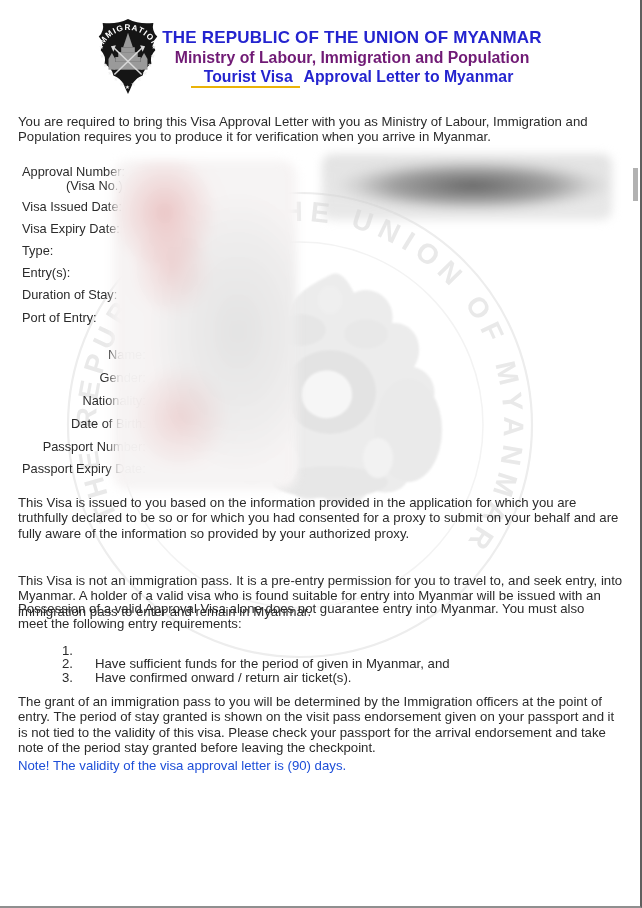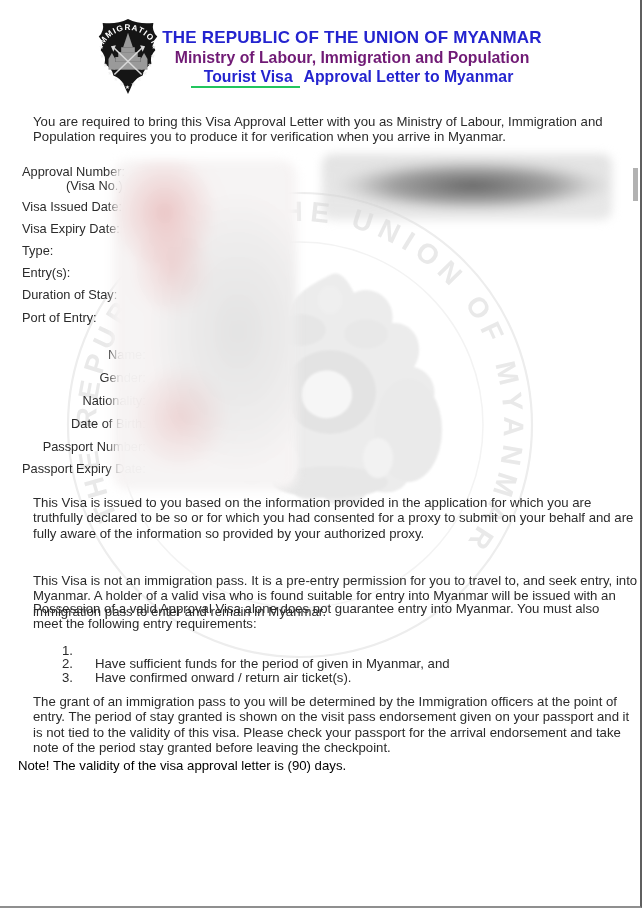--- a/index.html
+++ b/index.html
@@ -10,31 +10,31 @@
     box-sizing:border-box;
   }
   
   .watermark{position:absolute;left:0;top:0;z-index:1;pointer-events:none;}
   
   .badge{position:absolute;left:89px;top:16px;z-index:3;}
   .titles{position:absolute;left:62px;top:28px;width:580px;text-align:center;z-index:3;}
   .title-l1{font-size:17px;font-weight:bold;color:#2424cf;line-height:19.5px;letter-spacing:.2px;}
   .title-l2{font-size:15.8px;font-weight:bold;color:#701a75;line-height:19.5px;}
   .title-l3{font-size:15.8px;font-weight:bold;color:#2424cf;line-height:19.5px;}
-  .underlined{border-bottom:2px solid #22c55e;padding:0 7px 1px 13px;}
+  .underlined{border-bottom:2px solid #eab308;padding:0 7px 1px 13px;}
   
-  .para{position:absolute;left:33px;width:607px;font-size:13.2px;line-height:15.4px;color:#2b2b2b;z-index:2;}
+  .para{position:absolute;left:18px;width:607px;font-size:13.2px;line-height:15.4px;color:#2b2b2b;z-index:2;}
   .fieldcol{position:absolute;left:22px;z-index:2;font-size:12.8px;line-height:13.5px;color:#2b2b2b;}
   .frow{margin-bottom:8.6px;}
   .frow2{margin-bottom:9.4px;}
   .sub{line-height:13px;margin-left:44px;}
   .req{position:absolute;left:62px;top:644px;width:540px;z-index:2;}
   .req-row{display:flex;font-size:13.2px;line-height:13.4px;color:#2b2b2b;}
   .req-num{width:33px;flex:0 0 33px;}
-  .note{position:absolute;left:18px;top:758px;width:600px;font-size:13.2px;color:#000000;z-index:2;}
+  .note{position:absolute;left:18px;top:758px;width:600px;font-size:13.2px;color:#1d4ed8;z-index:2;}
   
   .redact-values{
     position:absolute;left:113px;top:160px;width:184px;height:330px;z-index:4;border-radius:16px;
     background:
       radial-gradient(75px 85px at 28% 16%, rgba(228,168,168,.60), rgba(228,168,168,0) 72%),
       radial-gradient(60px 70px at 32% 33%, rgba(230,178,178,.45), rgba(230,178,178,0) 70%),
       radial-gradient(70px 75px at 36% 78%, rgba(226,172,172,.42), rgba(226,172,172,0) 72%),
       radial-gradient(95px 150px at 68% 52%, rgba(226,226,226,.95), rgba(234,234,234,.7) 62%, rgba(244,244,244,.35) 92%),
       linear-gradient(rgba(246,242,242,.96), rgba(246,242,242,.96));
     filter:blur(5px);

